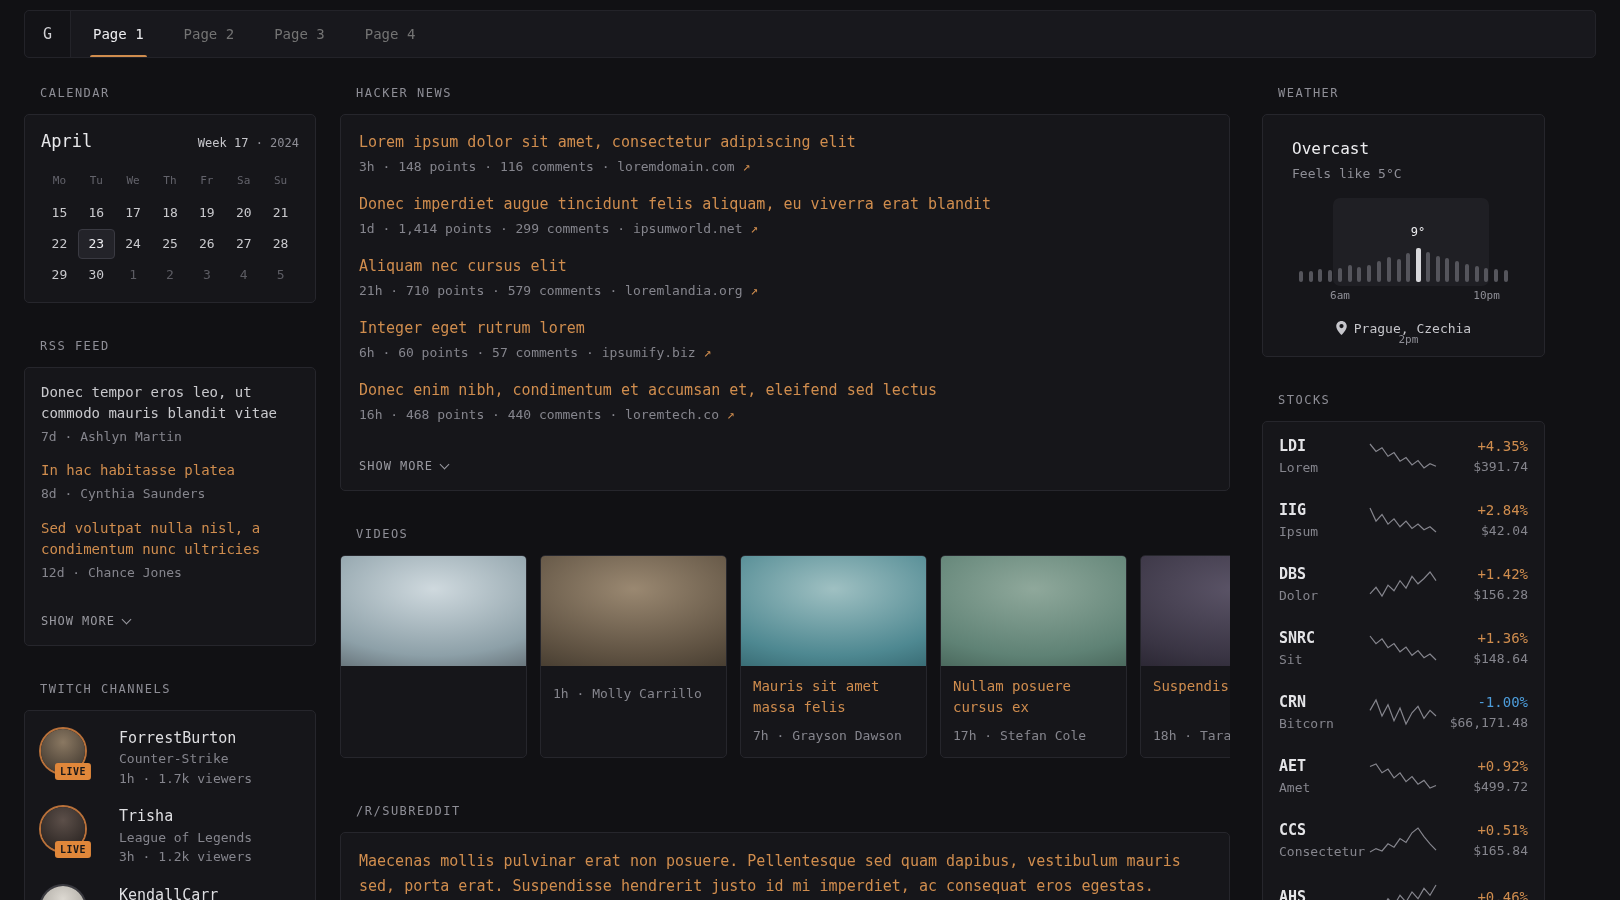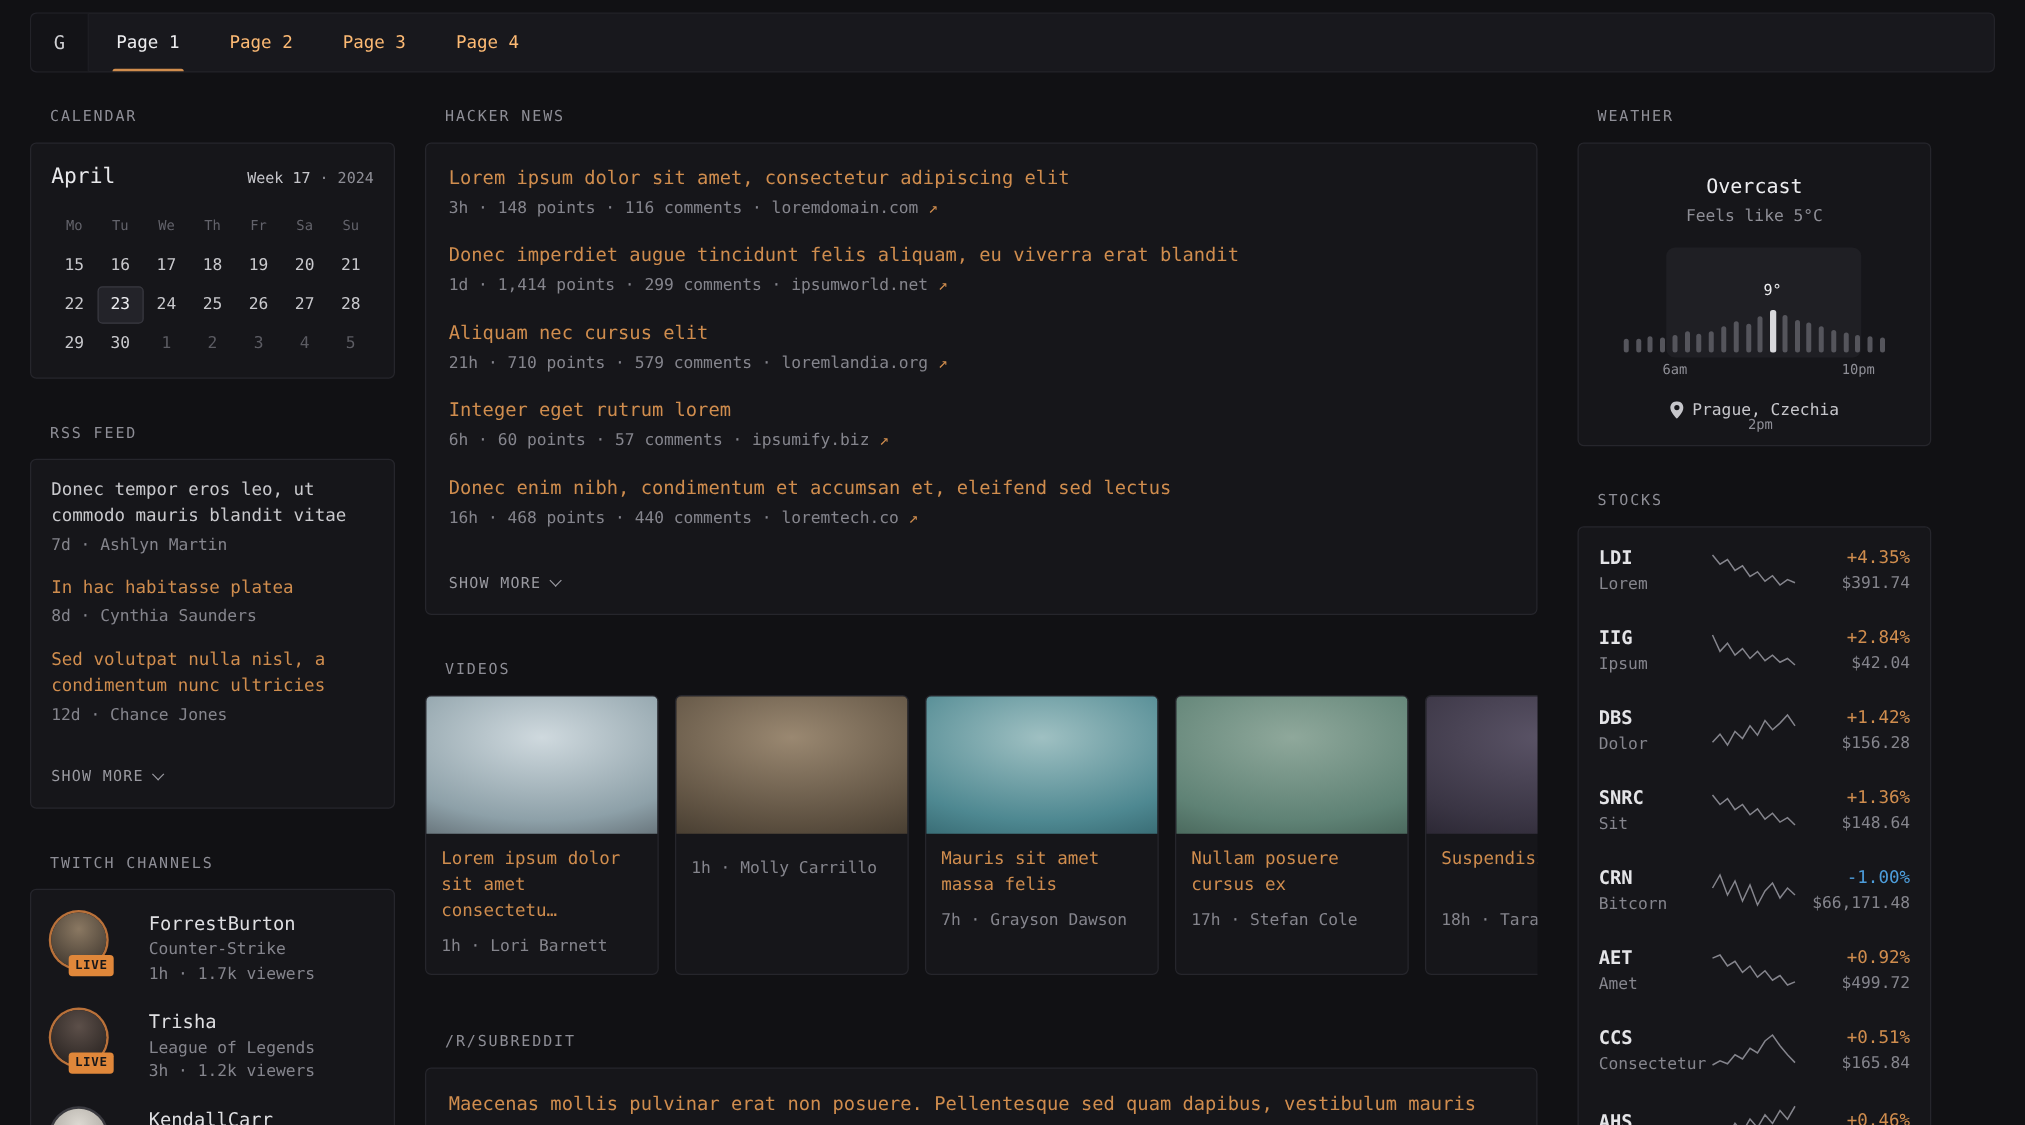--- a/index.html
+++ b/index.html
@@ -10,21 +10,21 @@
     font-family:"DejaVu Sans Mono","Liberation Mono",monospace;
     font-size:13px; line-height:1.5;
   }
   a { text-decoration:none; color:inherit; display:block; cursor:pointer; }
   .page { padding:10px 0 0 24px; }
 
   
   .topbar { width:1572px; height:48px; background:#18181d; border:1px solid #232329; border-radius:5px; display:flex; align-items:stretch; }
   .logo { width:46px; display:flex; align-items:center; justify-content:center; background:#131317; border-right:1px solid #232329; border-radius:5px 0 0 5px; color:#cfcfd3; font-size:15px; cursor:pointer; }
   .tabs { display:flex; margin-left:2px; }
-  .tab { position:relative; padding:0 20px; display:flex; align-items:center; color:#fdba74; font-size:14px; cursor:pointer; }
+  .tab { position:relative; padding:0 20px; display:flex; align-items:center; color:#737373; font-size:14px; cursor:pointer; }
   .tab.active { color:#ededf0; }
   .tab.active::after { content:""; position:absolute; left:17px; right:17px; bottom:0; height:2px; background:var(--accent); border-radius:2px 2px 0 0; }
 
   :root { --accent:#d08d4e; --neg:#4d9ddb; --border:#26262c; --card:#16161a; --dim:#85858d; --faint:#5c5c63; }
 
   
   .columns { display:flex; margin-top:26px; align-items:flex-start; }
   .col-left  { width:292px; }
   .col-mid   { width:890px; margin-left:24px; }
   .col-right { width:283px; margin-left:32px; }
@@ -80,21 +80,21 @@
   .video-thumb { height:110px; }
   .video-body { padding:10px 12px 12px; }
   .video-title { font-size:14px; line-height:1.5; color:var(--accent); min-height:42px; }
   .video-meta { margin-top:8px; }
 
   
   .sub-card { padding:16px 18px; }
   .sub-title { font-size:15px; line-height:1.65; color:var(--accent); }
 
   
-  .weather-card { padding:16px 29px 18px; text-align:center; }
+  .weather-card { padding:16px 29px 18px; }
   .w-cond { font-size:16px; color:#ededf0; margin-top:6px; }
   .w-feels { font-size:13px; color:#8e8e96; margin-top:3px; }
   .w-chart { position:relative; height:76px; margin:22px 4px 0; display:flex; align-items:flex-end; }
   .daylight { position:absolute; left:17%; width:73%; top:-8px; bottom:-4px; background:#1f1f24; border-radius:7px; }
   .wcol { flex:1; display:flex; justify-content:center; align-items:flex-end; position:relative; z-index:1; }
   .wbar { width:4px; border-radius:2px; background:#55555c; }
   .wbar.cur { background:#d8d8dc; width:5px; }
   .wtemp { position:absolute; left:50%; transform:translateX(-50%); font-size:12px; color:#ededf0; white-space:nowrap; }
   .w-axis { position:relative; height:16px; margin:6px 4px 0; }
   .wtime { position:absolute; transform:translateX(-50%); font-size:11px; color:#8e8e96; }
@@ -272,24 +272,20 @@
             <span class="chev"></span>
           </div>
         </div>
       </section>
 
       <section class="section">
         <h2 class="sec-title">VIDEOS</h2>
         <div class="videos-row">
             <a class="video-card">
               <div class="video-thumb" style="background: radial-gradient(130% 110% at 50% 30%, rgb(207, 217, 222) 0%, rgb(141, 160, 168) 55%, rgb(59, 64, 69) 100%);"></div>
-              <div class="video-body">
-                <div class="video-title">Lorem ipsum dolor sit amet consectetu…</div>
-                <div class="meta video-meta">1h · Lori Barnett</div>
-              </div>
             </a>
             <a class="video-card">
               <div class="video-thumb" style="background: radial-gradient(130% 110% at 50% 30%, rgb(154, 136, 113) 0%, rgb(95, 82, 66) 55%, rgb(43, 37, 29) 100%);"></div>
               <div class="video-body">
                 <div class="meta video-meta">1h · Molly Carrillo</div>
               </div>
             </a>
             <a class="video-card">
               <div class="video-thumb" style="background: radial-gradient(130% 110% at 50% 30%, rgb(159, 192, 194) 0%, rgb(78, 136, 145) 55%, rgb(31, 74, 82) 100%);"></div>
               <div class="video-body">

